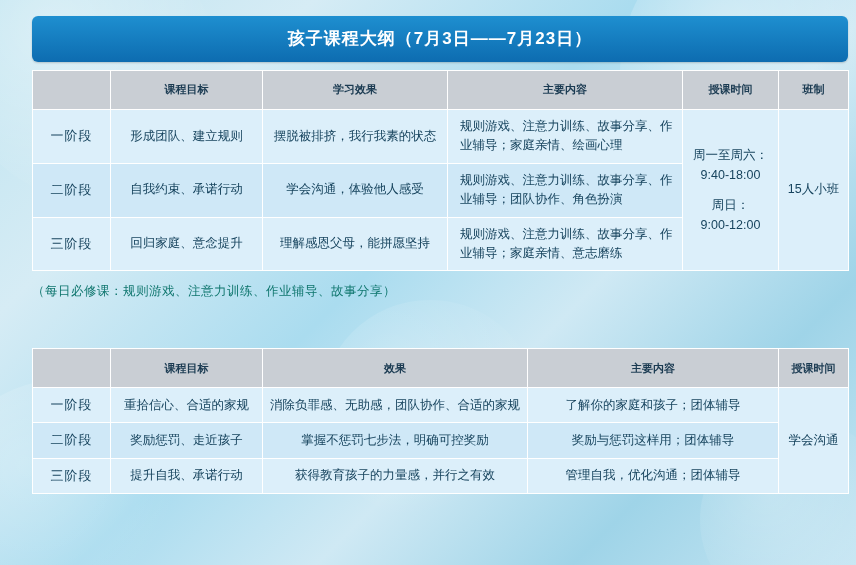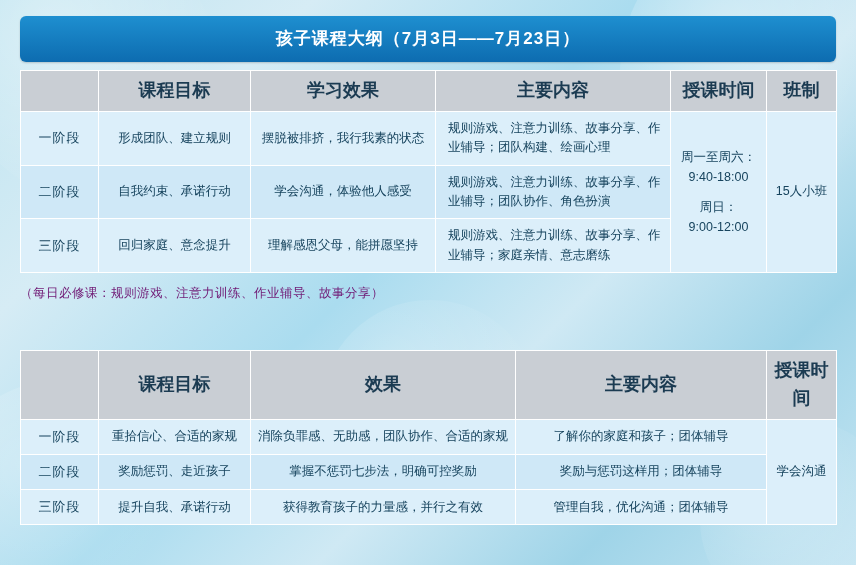--- a/index.html
+++ b/index.html
@@ -19,21 +19,21 @@
     position: absolute;
     border-radius: 50%;
     background: radial-gradient(circle at 35% 35%, rgba(255,255,255,0.85), rgba(255,255,255,0.0) 70%);
     pointer-events: none;
   }
   .page {
     position: relative;
     width: 856px;
     height: 516px;
     box-sizing: border-box;
-    padding: 16px 20px;
+    padding: 16px 32px;
   }
   .section {
     width: 816px;
   }
   .banner {
     background: linear-gradient(180deg, #1e8fd0 0%, #0d6cb0 100%);
     border-radius: 6px;
     color: #ffffff;
     font-size: 17px;
     font-weight: bold;
@@ -55,21 +55,21 @@
     vertical-align: middle;
     font-size: 12.5px;
     color: #17445e;
     padding: 7px 6px;
     line-height: 1.55;
   }
   thead th {
     background: #c9ced4;
     color: #1b3b52;
     font-weight: bold;
-    font-size: 18px;
+    font-size: 11px;
     height: 26px;
     padding: 6px 4px;
   }
   thead th.blank {
     background: #c9ced4;
   }
   tbody tr td {
     background: #dceffa;
   }
   tbody tr:nth-child(even) td {
@@ -92,21 +92,21 @@
   .time-block p {
     margin: 0;
     line-height: 1.6;
   }
   .time-gap {
     height: 10px;
   }
   .note {
     margin-top: 12px;
     font-size: 12.5px;
-    color: #701a75;
+    color: #0f766e;
     letter-spacing: 0.5px;
     font-family: "Liberation Serif", serif;
   }
   .spacer {
     height: 40px;
   }
 </style>
 </head>
 <body>
 
@@ -138,21 +138,21 @@
           <th>主要内容</th>
           <th>授课时间</th>
           <th>班制</th>
         </tr>
       </thead>
       <tbody>
         <tr>
           <td class="stage">一阶段</td>
           <td>形成团队、建立规则</td>
           <td>摆脱被排挤，我行我素的状态</td>
-          <td class="content-cell">规则游戏、注意力训练、故事分享、作业辅导；团队构建、绘画心理</td>
+          <td class="content-cell">规则游戏、注意力训练、故事分享、作业辅导；家庭亲情、绘画心理</td>
           <td class="merged" rowspan="3">
             <div class="time-block">
               <p>周一至周六：</p>
               <p>9:40-18:00</p>
               <div class="time-gap"></div>
               <p>周日：</p>
               <p>9:00-12:00</p>
             </div>
           </td>
           <td class="merged" rowspan="3">15人小班</td>

